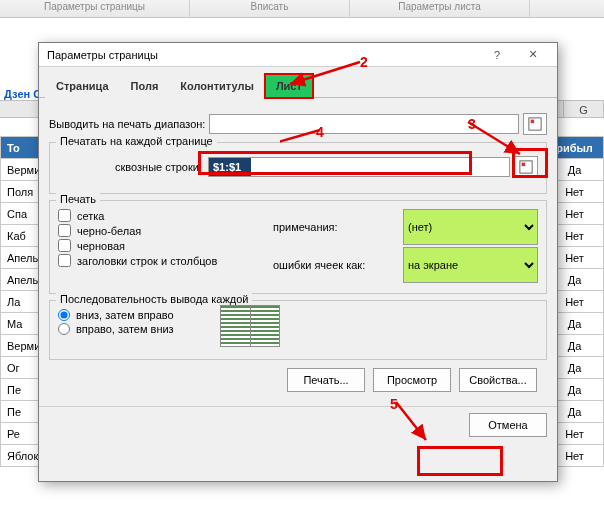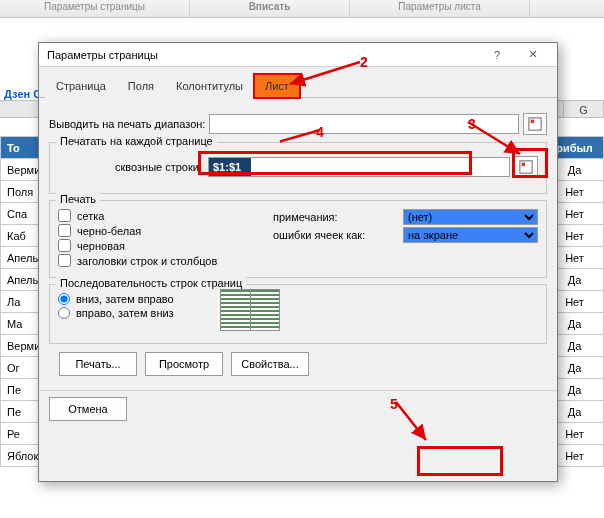--- a/index.html
+++ b/index.html
@@ -1,73 +1,73 @@
 <!DOCTYPE html>
 <html><head>
 <meta charset="utf-8">
 <style>
   * { box-sizing: border-box; margin: 0; padding: 0; font-family: "Segoe UI", Tahoma, sans-serif; font-size: 11px; }
   body { width: 604px; height: 518px; background: #fff; position: relative; overflow: hidden; }
 
   
   .ribbon { position: absolute; top: 0; left: 0; right: 0; height: 18px; background: linear-gradient(#f3f3f3,#e8e8e8); border-bottom: 1px solid #c5c5c5; display: flex; }
   .ribbon-group { flex: 0 0 auto; text-align: center; color: #8a8a8a; font-size: 10px; padding: 1px 0; border-right: 1px solid #d0d0d0; }
-  .rg1 { width: 190px; } .rg2 { width: 160px; font-weight: bold; } .rg3 { width: 180px; }
+  .rg1 { width: 190px; } .rg2 { width: 160px; } .rg3 { width: 180px; }
 
   
   .colhead { position: absolute; top: 100px; left: 0; right: 0; height: 18px; background: #e9e9e9; border-top: 1px solid #c0c0c0; border-bottom: 1px solid #c0c0c0; display: flex; }
   .colhead .ch { flex: 1; text-align: center; border-right: 1px solid #c0c0c0; color: #444; line-height: 18px; }
 
   .linklabel { position: absolute; top: 88px; left: 4px; color: #0b57d0; font-weight: 600; }
 
   
   .sheet { position: absolute; top: 136px; left: 0; right: 0; bottom: 0; }
   .sheet table { width: 100%; border-collapse: collapse; table-layout: fixed; }
   .sheet td { border: 1px solid #c9c9c9; padding: 3px 6px; text-align: center; height: 22px; }
   .sheet td.left { text-align: left; }
   .sheet .hdrrow td { background: #2f6fb0; color: #fff; font-weight: 600; }
 
   
   .dlg { position: absolute; top: 42px; left: 38px; width: 520px; height: 440px; background: #f0f0f0; border: 1px solid #7a7a7a; box-shadow: 3px 3px 12px rgba(0,0,0,.35); }
   .titlebar { display: flex; align-items: center; height: 24px; background: #fff; border-bottom: 1px solid #d0d0d0; padding: 0 6px; }
   .titlebar .t { flex: 1; padding-left: 2px; }
   .titlebar .btn { width: 36px; height: 22px; display: flex; align-items: center; justify-content: center; color: #555; }
 
-  .tabstrip { display: flex; padding: 6px 6px 0 6px; gap: 0; border-bottom: 1px solid #bcbcbc; background: #f0f0f0; position: relative; }
+  .tabstrip { display: flex; padding: 6px 6px 0 6px; gap: 0; border-bottom: 1px solid #bcbcbc; background: #f0f0f0; position: relative; font-weight: bold; }
   .tab { padding: 5px 10px; border: 1px solid transparent; color: #333; background: #f0f0f0; position: relative; top: 1px; }
-  .tab.active { background: #f97316; border: 1px solid #bcbcbc; border-bottom: 1px solid #f0f0f0; }
+  .tab.active { background: #22c55e; border: 1px solid #bcbcbc; border-bottom: 1px solid #f0f0f0; }
   .tab.redbox { outline: 2.5px solid #e20000; outline-offset: -1px; }
 
   .dlgbody { padding: 8px 10px 8px 10px; }
 
   .row { display: flex; align-items: center; margin: 7px 0; }
   .lbl { width: 160px; text-align: left; }
   .lbl.short { width: 150px; text-align: right; padding-right: 6px; }
   .inp { flex: 1; height: 20px; border: 1px solid #9a9a9a; background: #fff; padding: 1px 4px; }
   .pickbtn { width: 24px; height: 22px; border: 1px solid #9a9a9a; background: #fdfdfd; margin-left: 4px; display: flex; align-items: center; justify-content: center; }
   .pickbtn svg { width: 14px; height: 14px; }
 
   .sect { border: 1px solid #c7c7c7; padding: 6px 8px 8px 8px; margin: 6px 0 2px 0; position: relative; }
   .sect .legend { position: absolute; top: -8px; left: 6px; background: #f0f0f0; padding: 0 4px; }
 
   .chk { display: flex; align-items: center; gap: 6px; margin: 2px 0; }
   .chk input { width: 13px; height: 13px; }
 
   .selwrap { display: flex; align-items: center; margin: 2px 0; }
   .selwrap .slbl { width: 130px; }
-  .selwrap select { flex: 1; height: 16px; border: 1px solid #9a9a9a; background: #3b82f6; }
+  .selwrap select { flex: 1; height: 36px; border: 1px solid #9a9a9a; background: #bef264; }
 
   .radiorow { display: flex; align-items: center; gap: 6px; margin: 2px 0; }
   .radiorow input { width: 12px; height: 12px; }
 
   .flowimg { position: absolute; left: 170px; top: 4px; width: 60px; height: 42px; border: 1px solid #8a8a8a; background: #fff; display: flex; }
   .flowimg .page { flex: 1; border-right: 1px solid #8a8a8a; background: repeating-linear-gradient(#5b8d5b, #5b8d5b 2px, #fff 2px, #fff 4px); }
   .flowimg .page:last-child { border-right: none; }
 
-  .btnrow { display: flex; justify-content: flex-start; gap: 8px; padding: 6px 10px; }
+  .btnrow { display: flex; justify-content: flex-end; gap: 8px; padding: 6px 10px; }
   .pushbtn { min-width: 78px; height: 24px; border: 1px solid #9a9a9a; background: #fdfdfd; }
   .pushbtn.primary { border: 1px solid #0a69c7; box-shadow: inset 0 0 0 1px #6eb3f0; }
 
   
   .redoutline { position: absolute; border: 3px solid #e20000; pointer-events: none; }
   .annotxt { position: absolute; color: #e20000; font-size: 14px; font-weight: 600; pointer-events: none; }
   svg.ann { position: absolute; pointer-events: none; }
   .arrow-sheet-tab { top: 50px; left: 280px; width: 90px; height: 40px; }
   .arrow-range { top: 116px; left: 280px; width: 160px; height: 50px; }
   .arrow-pick { top: 112px; left: 400px; width: 130px; height: 50px; }
@@ -298,21 +298,21 @@
           <select><option>(нет)</option></select>
         </div>
         <div class="selwrap">
           <span class="slbl">ошибки ячеек как:</span>
           <select><option>на экране</option></select>
         </div>
       </div>
     </div>
 
     <div class="sect" style="height:60px; position:relative">
-      <span class="legend">Последовательность строк страниц</span>
+      <span class="legend">Последовательность вывода каждой</span>
       <label class="radiorow">
           <input type="radio" name="ord" checked="" style="">
           <span>вниз, затем вправо</span>
         </label>
       <label class="radiorow">
           <input type="radio" name="ord" style="">
           <span>вправо, затем вниз</span>
         </label>
       <div class="flowimg">
         <div class="page"></div>

